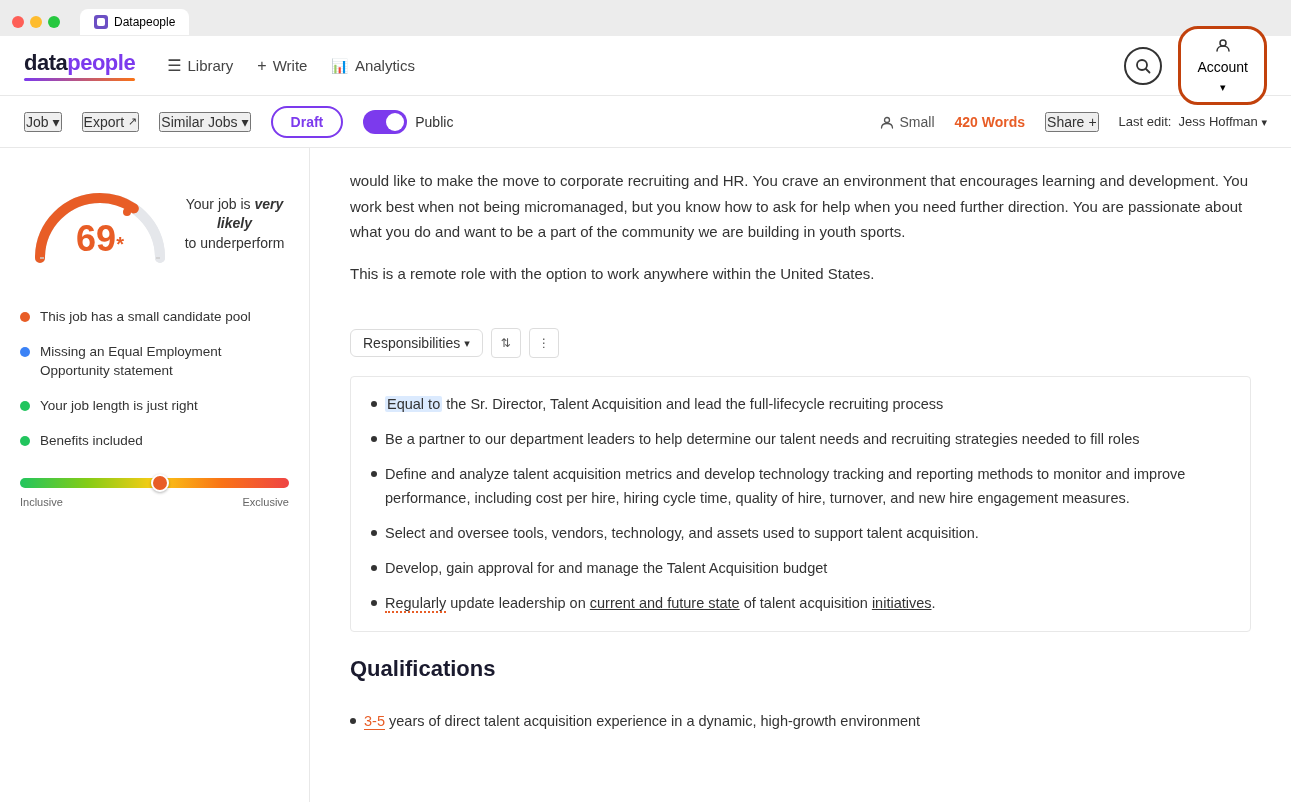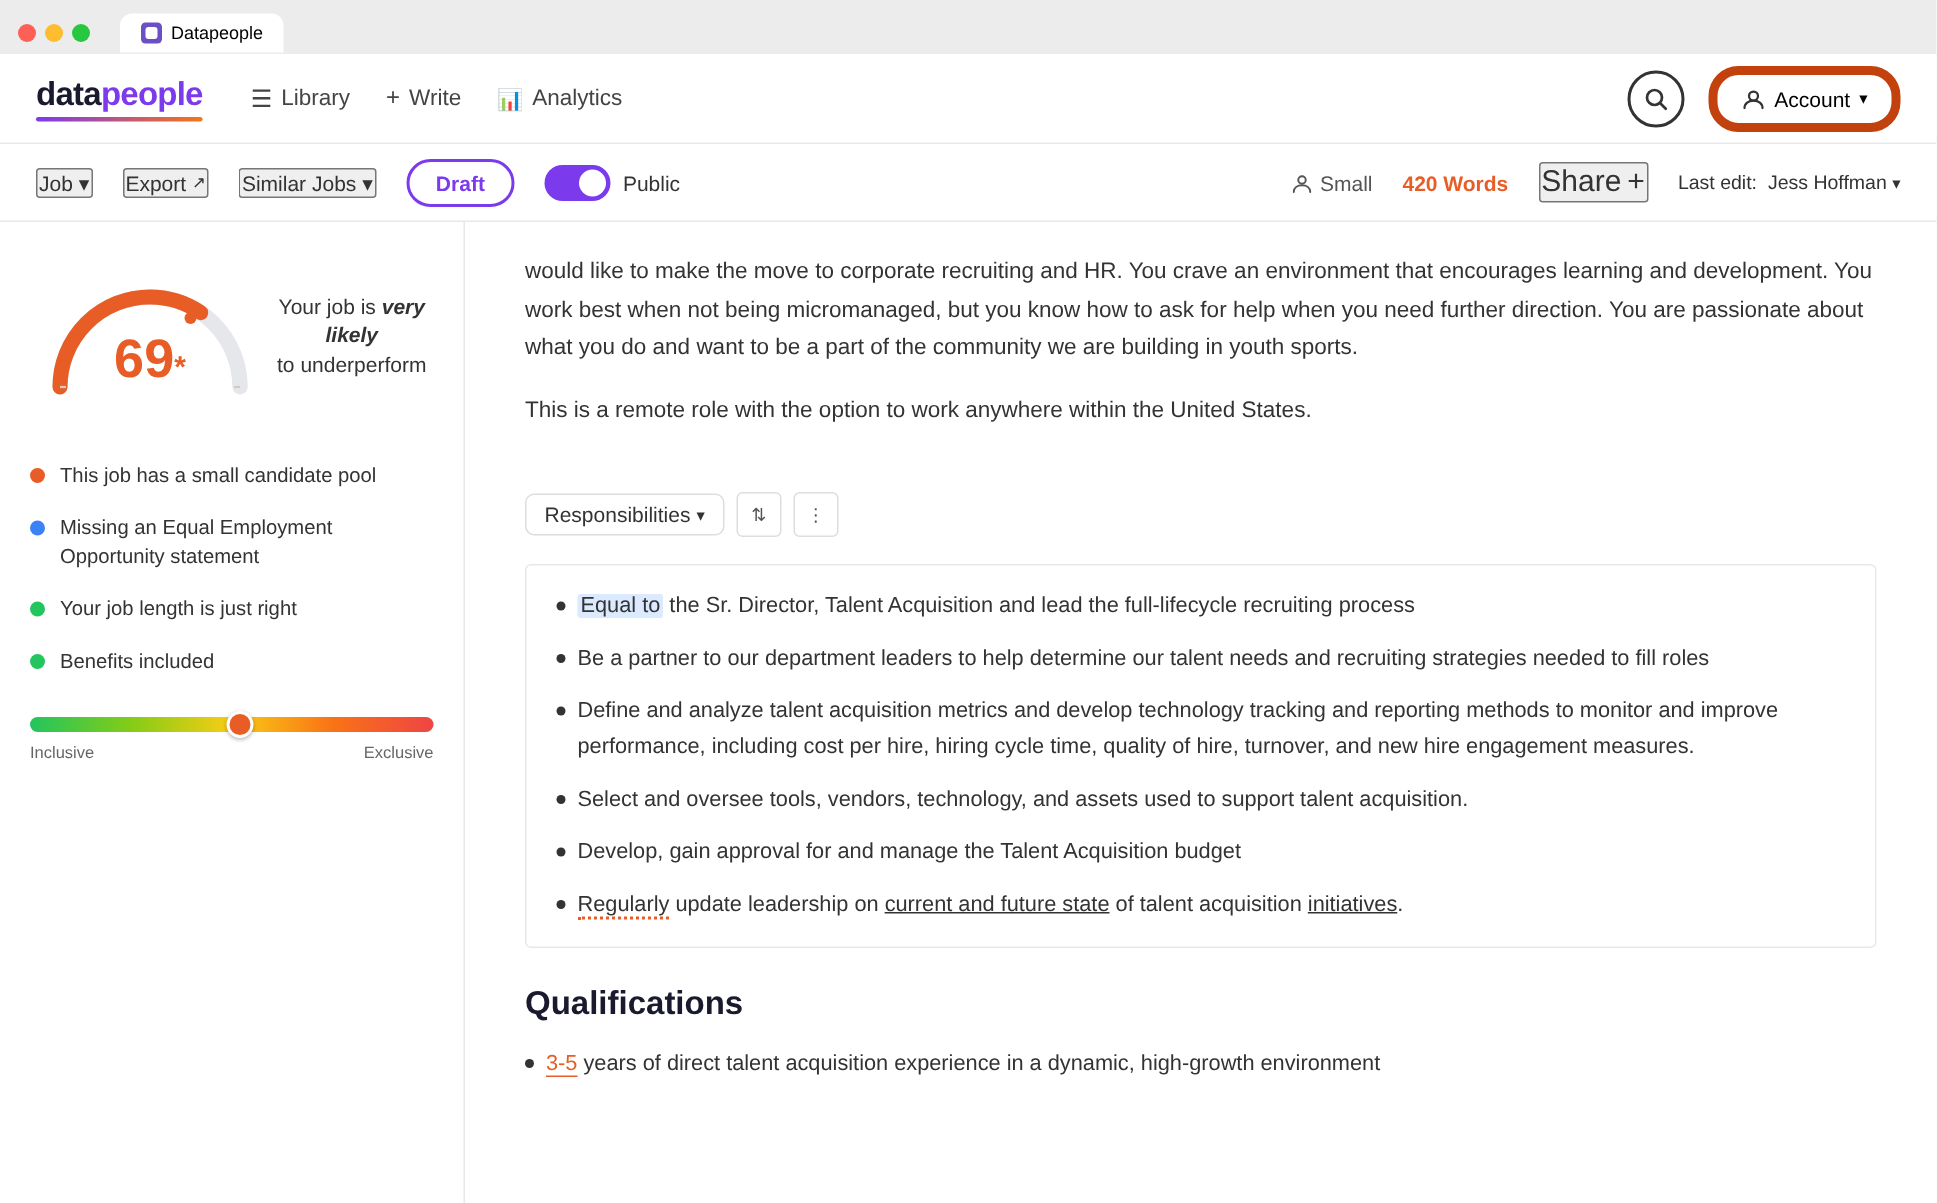--- a/index.html
+++ b/index.html
@@ -44,21 +44,21 @@
       border-bottom: 1px solid #e8e8e8;
       gap: 32px;
     }
     .logo { font-size: 22px; font-weight: 700; color: #1a1a2e; letter-spacing: -0.5px; }
     .logo span { color: #7c3aed; }
     .logo-underline { height: 3px; background: linear-gradient(90deg, #7c3aed, #f97316); border-radius: 2px; margin-top: 2px; }
     .nav-items { display: flex; align-items: center; gap: 24px; flex: 1; }
     .nav-item { display: flex; align-items: center; gap: 6px; font-size: 15px; color: #444; cursor: pointer; text-decoration: none; }
     .nav-right { display: flex; align-items: center; gap: 16px; margin-left: auto; }
     .search-btn { width: 38px; height: 38px; border-radius: 50%; border: 2px solid #333; display: flex; align-items: center; justify-content: center; cursor: pointer; background: white; }
-    .account-btn { display: flex; align-items: center; gap: 6px; padding: 8px 16px; border: 6px solid #c2410c; border-radius: 20px; font-size: 14px; cursor: pointer; background: white; }
+    .account-btn { display: flex; align-items: center; gap: 6px; padding: 8px 16px; border: 3px solid #c2410c; border-radius: 20px; font-size: 14px; cursor: pointer; background: white; flex-direction: column; }
 
     
     .second-nav {
       height: 52px;
       display: flex;
       align-items: center;
       padding: 0 24px;
       border-bottom: 1px solid #e8e8e8;
       gap: 20px;
     }
@@ -89,21 +89,21 @@
       position: absolute;
       width: 18px; height: 18px;
       background: white;
       border-radius: 50%;
       top: 3px; right: 3px;
     }
     .toggle-label { font-size: 14px; color: #333; font-weight: 500; }
     .second-nav-right { margin-left: auto; display: flex; align-items: center; gap: 20px; }
     .small-badge { display: flex; align-items: center; gap: 5px; font-size: 14px; color: #555; }
     .words-badge { font-size: 14px; font-weight: 600; color: #e85d26; }
-    .share-btn { display: flex; align-items: center; gap: 4px; font-size: 20px; color: #333; cursor: pointer; font-weight: 500; }
+    .share-btn { display: flex; align-items: center; gap: 4px; font-size: 14px; color: #333; cursor: pointer; font-weight: 500; }
     .last-edit { font-size: 13px; color: #666; }
     .last-edit span { font-weight: 500; color: #333; }
 
     
     .main-content { display: flex; flex: 1; overflow: hidden; }
 
     
     .sidebar {
       width: 310px;
       min-width: 310px;
@@ -192,21 +192,21 @@
     
     .bullet-list { border: 1px solid #e8e8e8; border-radius: 4px; padding: 16px 20px; margin-bottom: 24px; }
     .bullet-item { display: flex; align-items: flex-start; gap: 8px; margin-bottom: 12px; font-size: 14.5px; color: #333; line-height: 1.6; }
     .bullet-item:last-child { margin-bottom: 0; }
     .bullet-dot { width: 6px; height: 6px; background: #333; border-radius: 50%; margin-top: 8px; flex-shrink: 0; }
     .highlight-text { background: #dbeafe; padding: 0 2px; border-radius: 2px; }
     .underline-text { text-decoration: underline; }
     .underline-dotted { border-bottom: 2px dotted #e85d26; }
 
     
-    .section-title { font-size: 22px; font-weight: 600; color: #1a1a2e; margin-bottom: 16px; }
+    .section-title { font-size: 22px; font-weight: 600; color: #1a1a2e; margin-bottom: 28px; }
     .qual-item { display: flex; align-items: flex-start; gap: 8px; margin-bottom: 8px; font-size: 14.5px; color: #333; line-height: 1.6; }
     .qual-highlight { color: #e85d26; border-bottom: 1px solid #e85d26; }
   </style>
 </head>
 <body>
 
 <div class="browser-chrome">
   <div class="traffic-lights">
     <div class="tl tl-red"></div>
     <div class="tl tl-yellow"></div>

